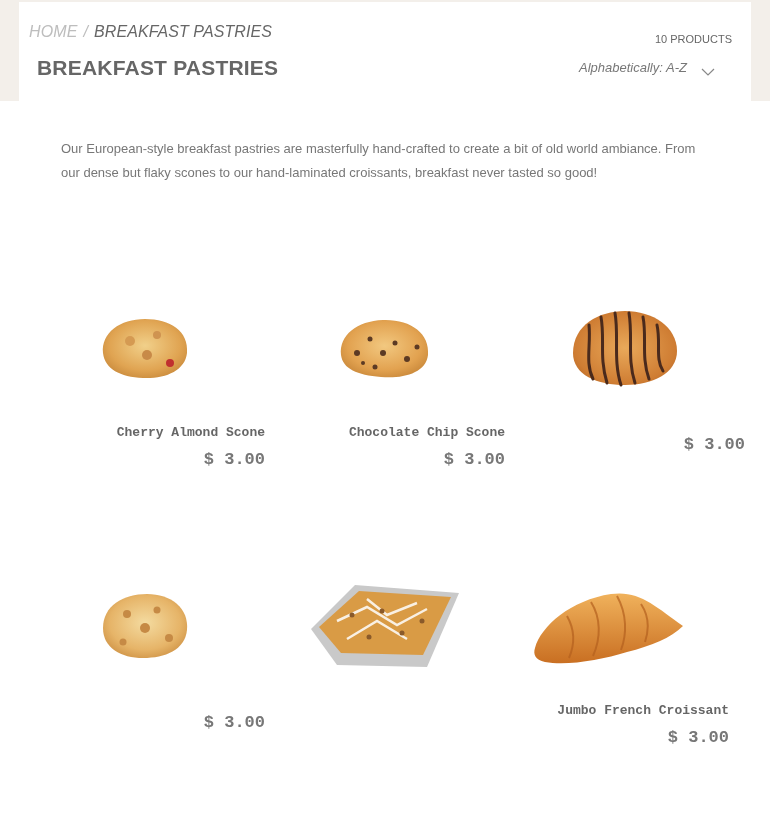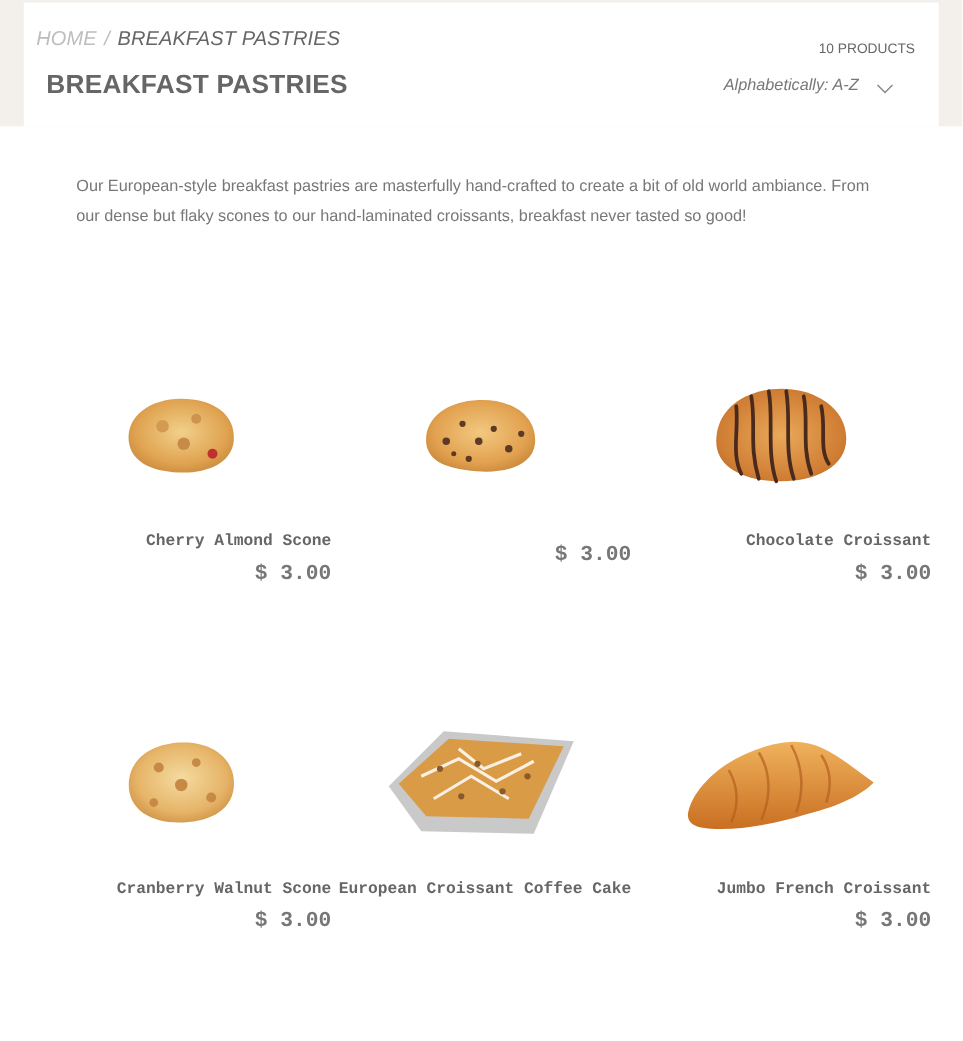--- a/index.html
+++ b/index.html
@@ -93,20 +93,21 @@
             <circle cx="35" cy="26" r="2.5"></circle>
             <circle cx="48" cy="40" r="3"></circle>
             <circle cx="60" cy="30" r="2.5"></circle>
             <circle cx="72" cy="46" r="3"></circle>
             <circle cx="40" cy="54" r="2.5"></circle>
             <circle cx="82" cy="34" r="2.5"></circle>
             <circle cx="28" cy="50" r="2"></circle>
           </g>
       </svg>
     </div>
+    <span class="name">Chocolate Chip Scone</span>
     <span class="price">$ 3.00</span>
   </div>
 
   <div class="card" style="left:480px; top:0;">
     <div class="img" style="height:155px;">
       <svg width="112" height="86" viewBox="0 0 112 86">
         <defs>
             <radialGradient id="g3" cx="50%" cy="50%" r="60%">
               <stop offset="0" stop-color="#e9a95a"></stop>
               <stop offset="0.8" stop-color="#cf7d33"></stop>
@@ -117,21 +118,20 @@
         <g stroke="#4a2a1c" stroke-width="3" fill="none" stroke-linecap="round">
           <path d="M20,20 C22,40 16,58 24,74"></path>
             <path d="M32,12 C36,34 30,52 38,78"></path>
           <path d="M46,8 C50,30 44,56 52,80"></path>
             <path d="M60,8 C64,32 58,54 66,78"></path>
           <path d="M74,12 C78,32 72,52 80,74"></path>
             <path d="M88,20 C92,38 86,54 94,66"></path>
         </g>
       </svg>
     </div>
-    <span class="name">Chocolate Croissant</span>
     <span class="price">$ 3.00</span>
   </div>
 
   <div class="card" style="left:0; top:278px;">
     <div class="img" style="height:155px;">
       <svg width="96" height="72" viewBox="0 0 96 72">
         <defs>
             <radialGradient id="g4" cx="50%" cy="45%" r="60%">
               <stop offset="0" stop-color="#f4dba0"></stop>
               <stop offset="0.7" stop-color="#e6b468"></stop>
@@ -141,21 +141,20 @@
         <path d="M6,38 C6,16 26,4 50,4 C74,4 92,18 90,40 C88,60 68,68 46,68 C24,68 6,58 6,38 Z" fill="url(#g4)"></path>
         <g fill="#c68a45">
             <circle cx="30" cy="24" r="4"></circle>
             <circle cx="60" cy="20" r="3.5"></circle>
             <circle cx="48" cy="38" r="5"></circle>
             <circle cx="72" cy="48" r="4"></circle>
             <circle cx="26" cy="52" r="3.5"></circle>
           </g>
       </svg>
     </div>
-    <span class="name">Cranberry Walnut Scone</span>
     <span class="price">$ 3.00</span>
   </div>
 
   <div class="card" style="left:240px; top:278px;">
     <div class="img" style="height:155px;">
       <svg width="156" height="90" viewBox="0 0 156 90">
         <polygon points="4,48 48,4 152,12 120,86 30,84" fill="#c9c9c9"></polygon>
         <polygon points="12,46 52,10 144,16 116,74 34,72" fill="#d99b45"></polygon>
         <g stroke="#ffffff" stroke-width="2.5" fill="none" opacity="0.85">
           <path d="M30,40 L60,26 L90,44 L120,28"></path>
@@ -164,24 +163,23 @@
         </g>
         <g fill="#8a5a2a">
             <circle cx="45" cy="34" r="2.5"></circle>
             <circle cx="75" cy="30" r="2.5"></circle>
             <circle cx="95" cy="52" r="2.5"></circle>
             <circle cx="62" cy="56" r="2.5"></circle>
             <circle cx="115" cy="40" r="2.5"></circle>
           </g>
       </svg>
     </div>
-    <span class="name">European Croissant Coffee Cake</span>
-  </div>
-
-  <div class="card" style="left:480px; top:278px;">
+  </div>
+
+  <div class="card" style="left:464px; top:278px;">
     <div class="img" style="height:155px;">
       <svg width="156" height="80" viewBox="0 0 156 80">
         <defs>
             <linearGradient id="g6" x1="0" y1="0" x2="0" y2="1">
               <stop offset="0" stop-color="#f0b25c"></stop>
               <stop offset="1" stop-color="#c96f22"></stop>
             </linearGradient>
           </defs>
         <path d="M4,62 C10,40 40,14 80,8 C108,4 124,20 152,40 C140,52 120,60 96,66 C70,74 36,80 14,76 C4,74 2,68 4,62 Z" fill="url(#g6)"></path>
         <g stroke="#b4601e" stroke-width="2" fill="none" opacity="0.7">

